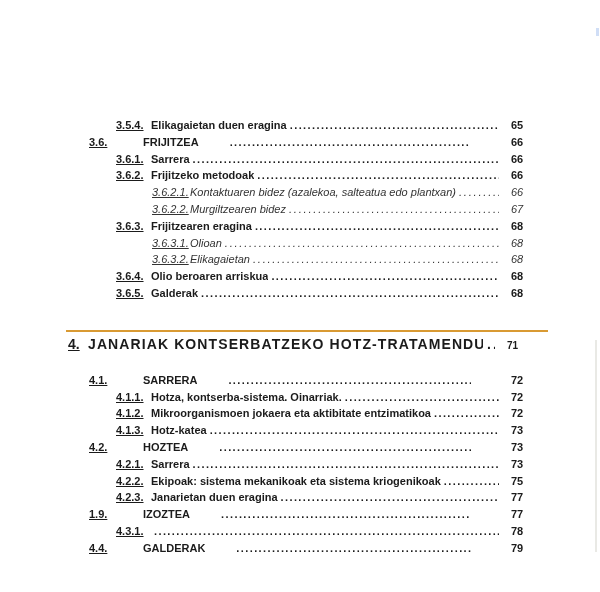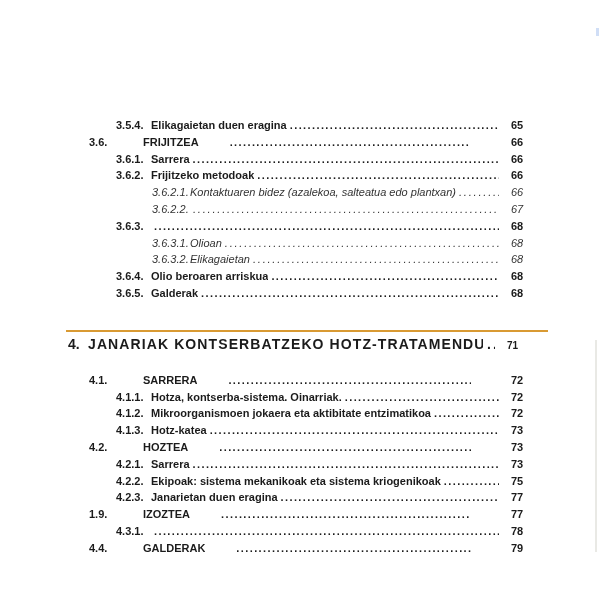--- a/index.html
+++ b/index.html
@@ -27,21 +27,21 @@
     width: 473px;
   }
   .toc-row {
     display: flex;
     align-items: baseline;
     height: 16.8px;
     font-size: 11px;
     line-height: 16.8px;
     white-space: nowrap;
   }
-  .toc-row .num  { flex: 0 0 auto; }
+  .toc-row .num  { flex: 0 0 auto; text-decoration: underline; }
   .toc-row .title { flex: 0 1 auto; overflow: hidden; }
   .toc-row .leader {
     flex: 1 1 8px;
     overflow: hidden;
     white-space: nowrap;
     margin-left: 3px;
     min-width: 8px;
   }
   .toc-row .leader::after {
     content: "..................................................................................................................................................................................";
@@ -144,26 +144,28 @@
 
         <div class="toc-row lvl4 italic">
           <span class="num">3.6.2.1.</span>
           <span class="title">Kontaktuaren bidez (azalekoa, salteatua edo plantxan)</span>
           <span class="leader"></span>
           <span class="pg">66</span>
         </div>
 
         <div class="toc-row lvl4 italic">
           <span class="num">3.6.2.2.</span>
+          <span class="title">Murgiltzearen bidez</span>
           <span class="leader"></span>
           <span class="pg">67</span>
         </div>
 
         <div class="toc-row lvl3 bold">
           <span class="num">3.6.3.</span>
+          <span class="title">Frijitzearen eragina</span>
           <span class="leader"></span>
           <span class="pg">68</span>
         </div>
 
         <div class="toc-row lvl4 italic">
           <span class="num">3.6.3.1.</span>
           <span class="title">Olioan</span>
           <span class="leader"></span>
           <span class="pg">68</span>
         </div>

